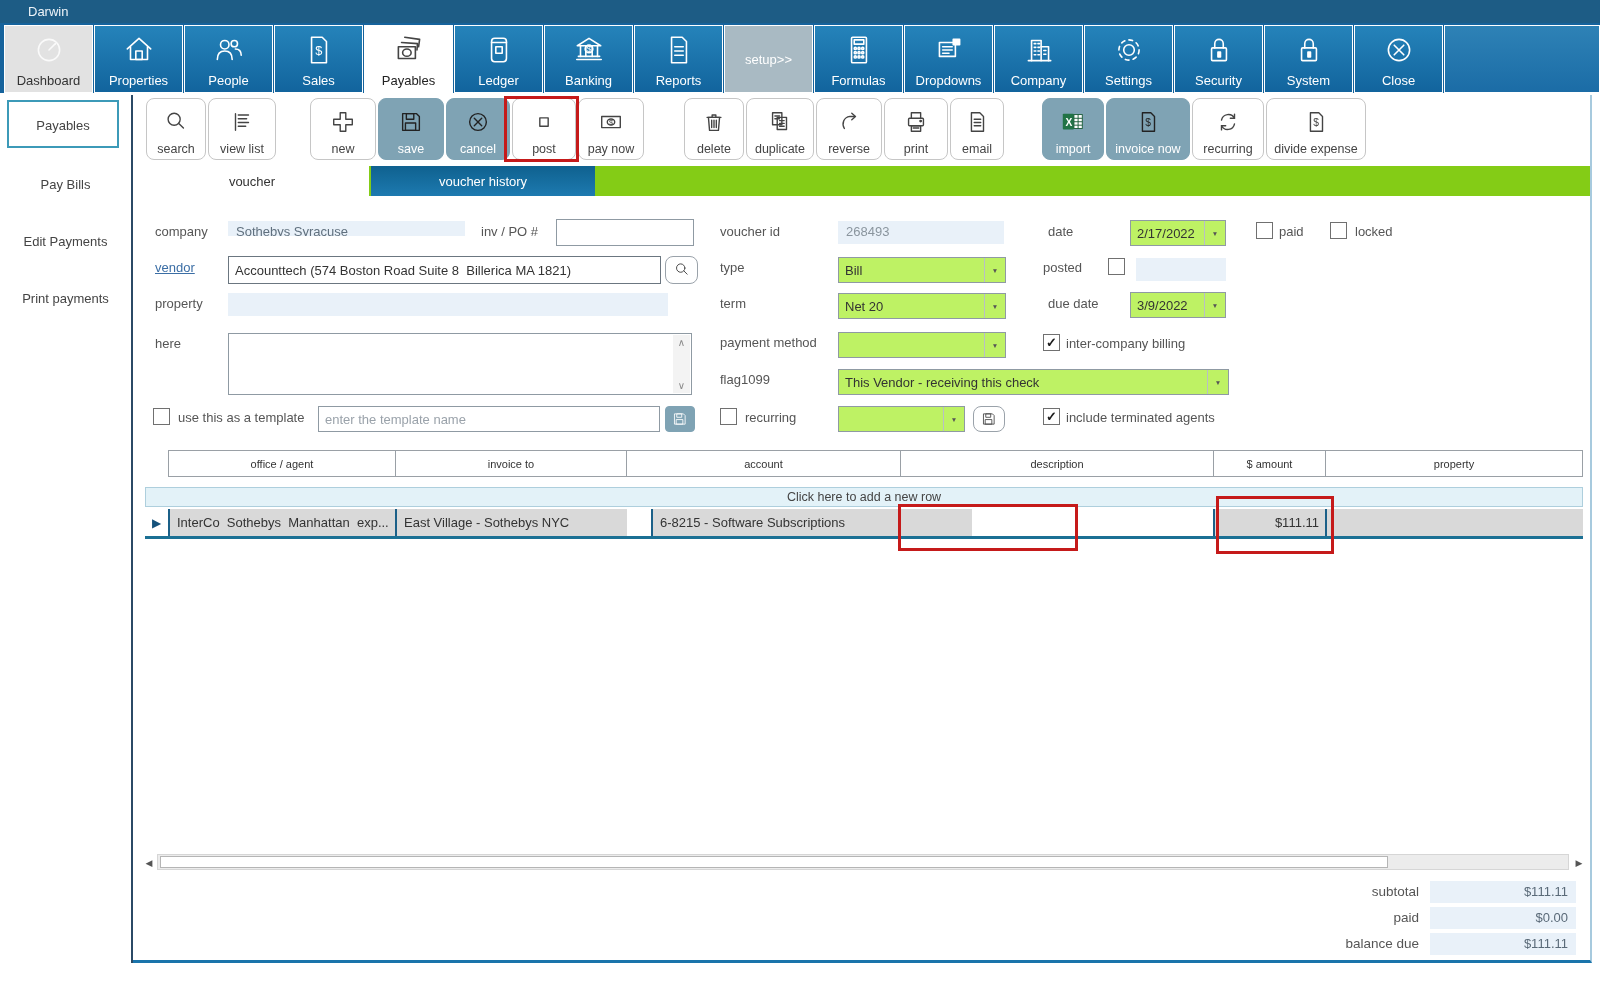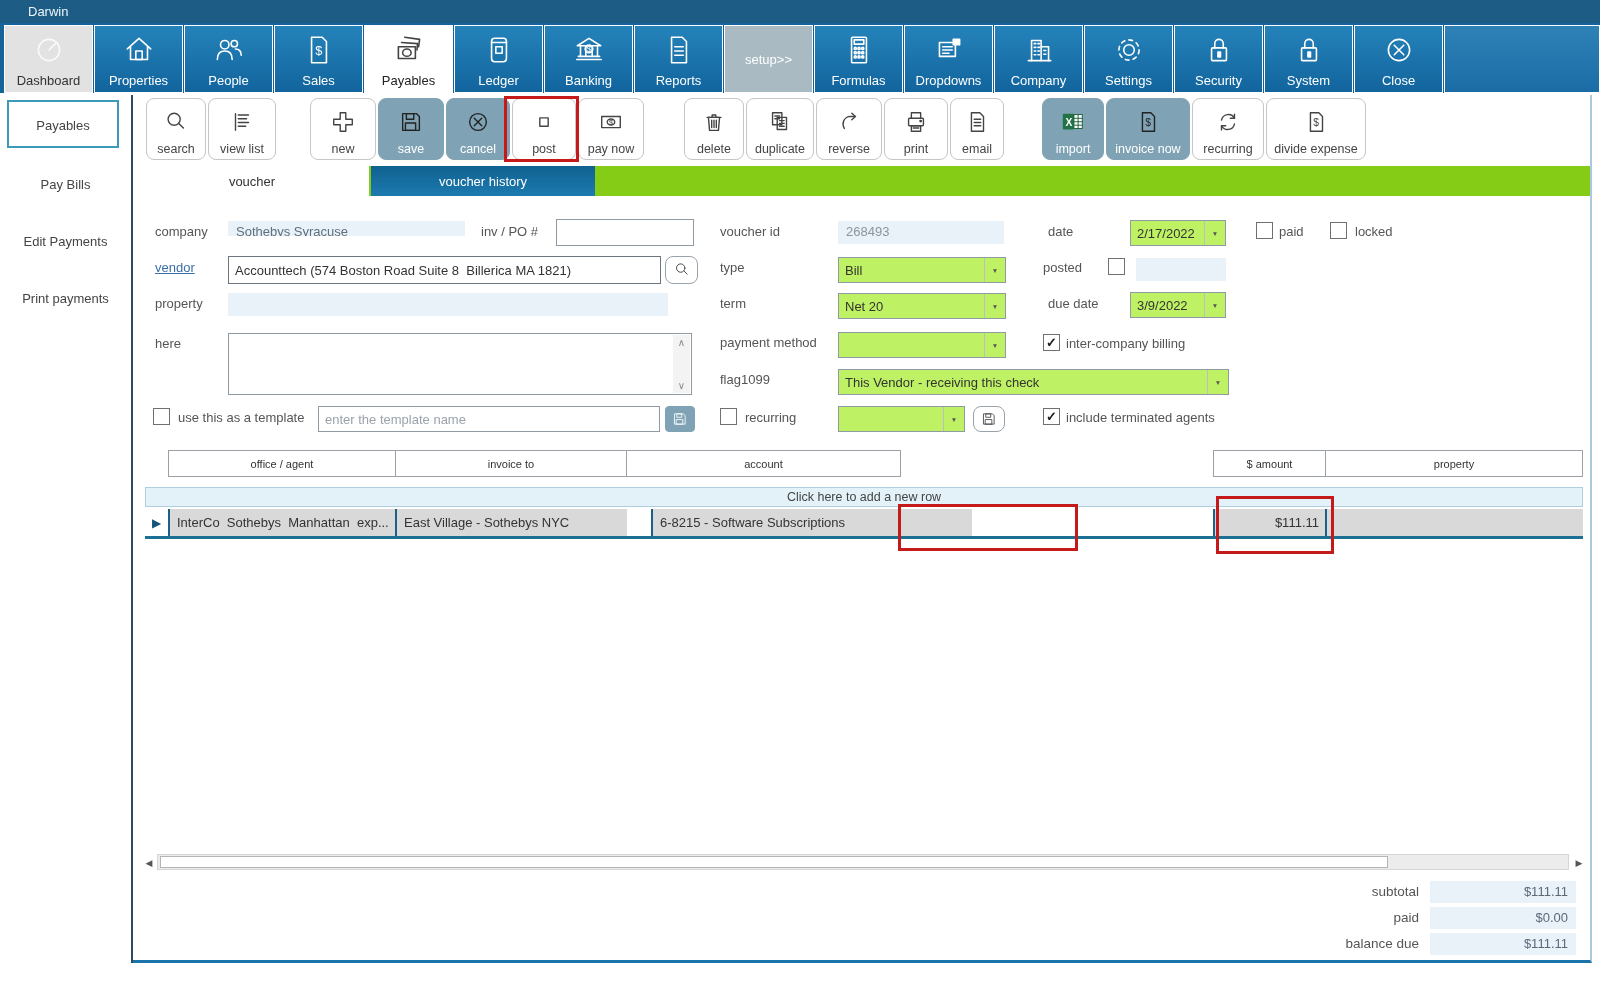--- a/index.html
+++ b/index.html
@@ -577,20 +577,21 @@
 
       <div class="chk" style="left:910px;top:212px">
         <span>✓</span>
       </div>
       <span class="lbl" style="left:933px;top:214px">include terminated agents</span>
     </div>
 
     <div class="ghead" style="left:35px;width:228px">office / agent</div>
     <div class="ghead" style="left:262px;width:232px">invoice to</div>
     <div class="ghead" style="left:493px;width:275px">account</div>
+    <div class="ghead" style="left:767px;width:314px">description</div>
     <div class="ghead" style="left:1080px;width:113px">$ amount</div>
     <div class="ghead" style="left:1192px;width:258px">property</div>
 
     <div class="addrow">Click here to add a new row</div>
 
     <div class="gsel">
       <span>▶</span>
     </div>
     <div class="gcell" style="left:35px;width:228px">InterCo  Sothebys  Manhattan  exp...</div>
     <div class="gcell" style="left:262px;width:232px">East Village - Sothebys NYC</div>

